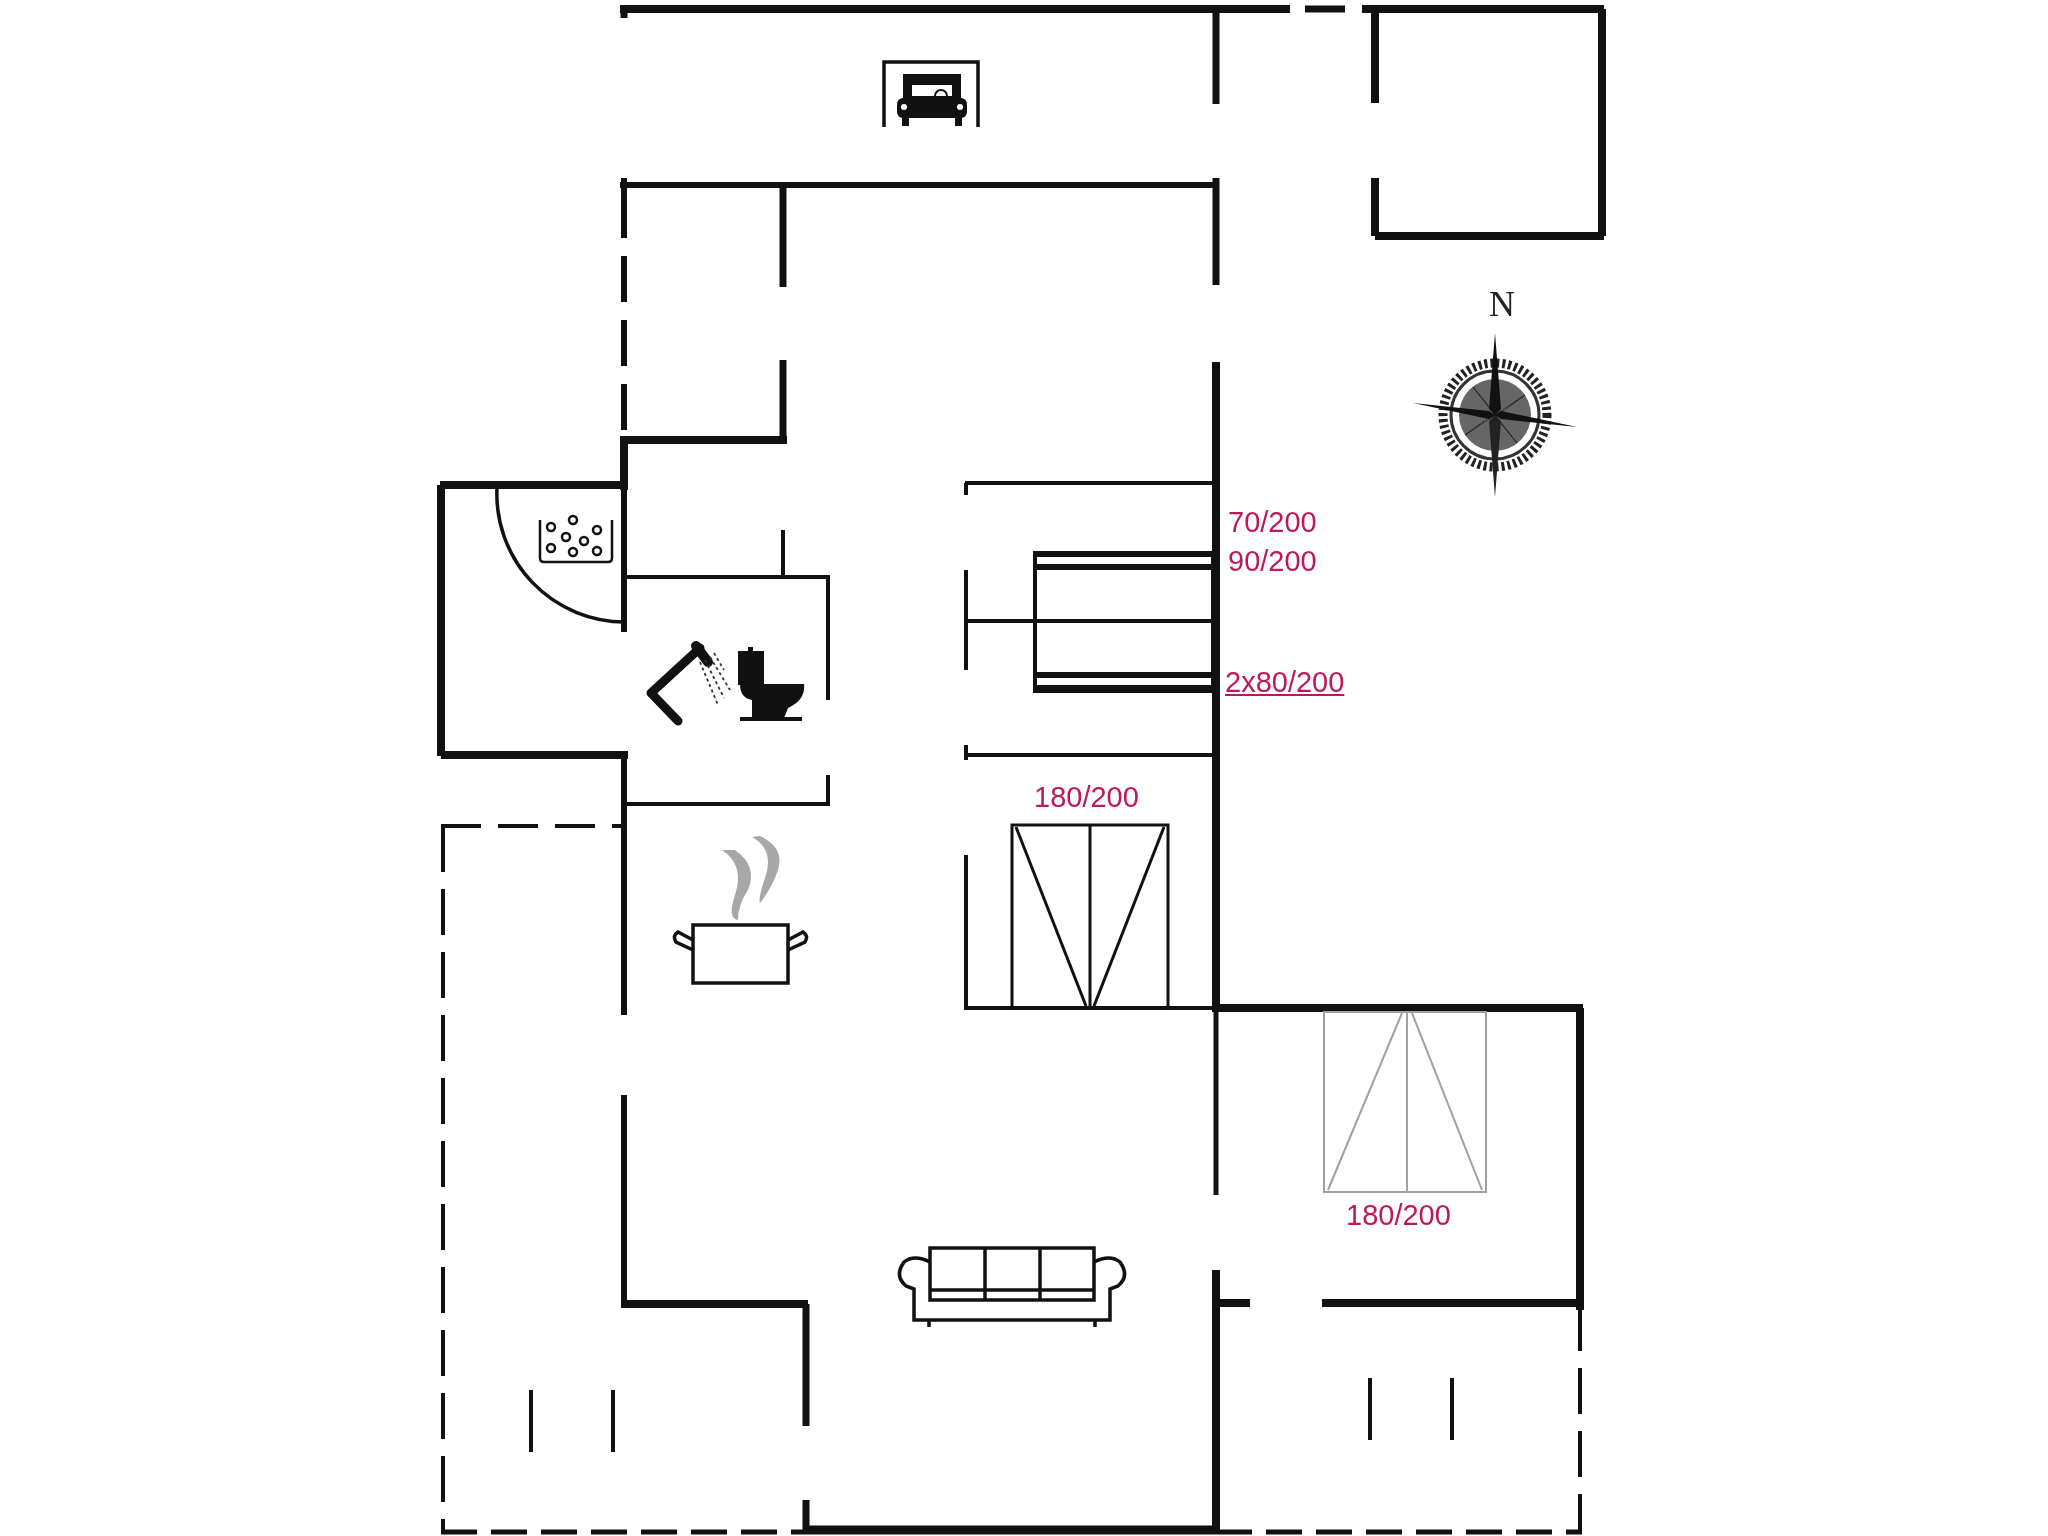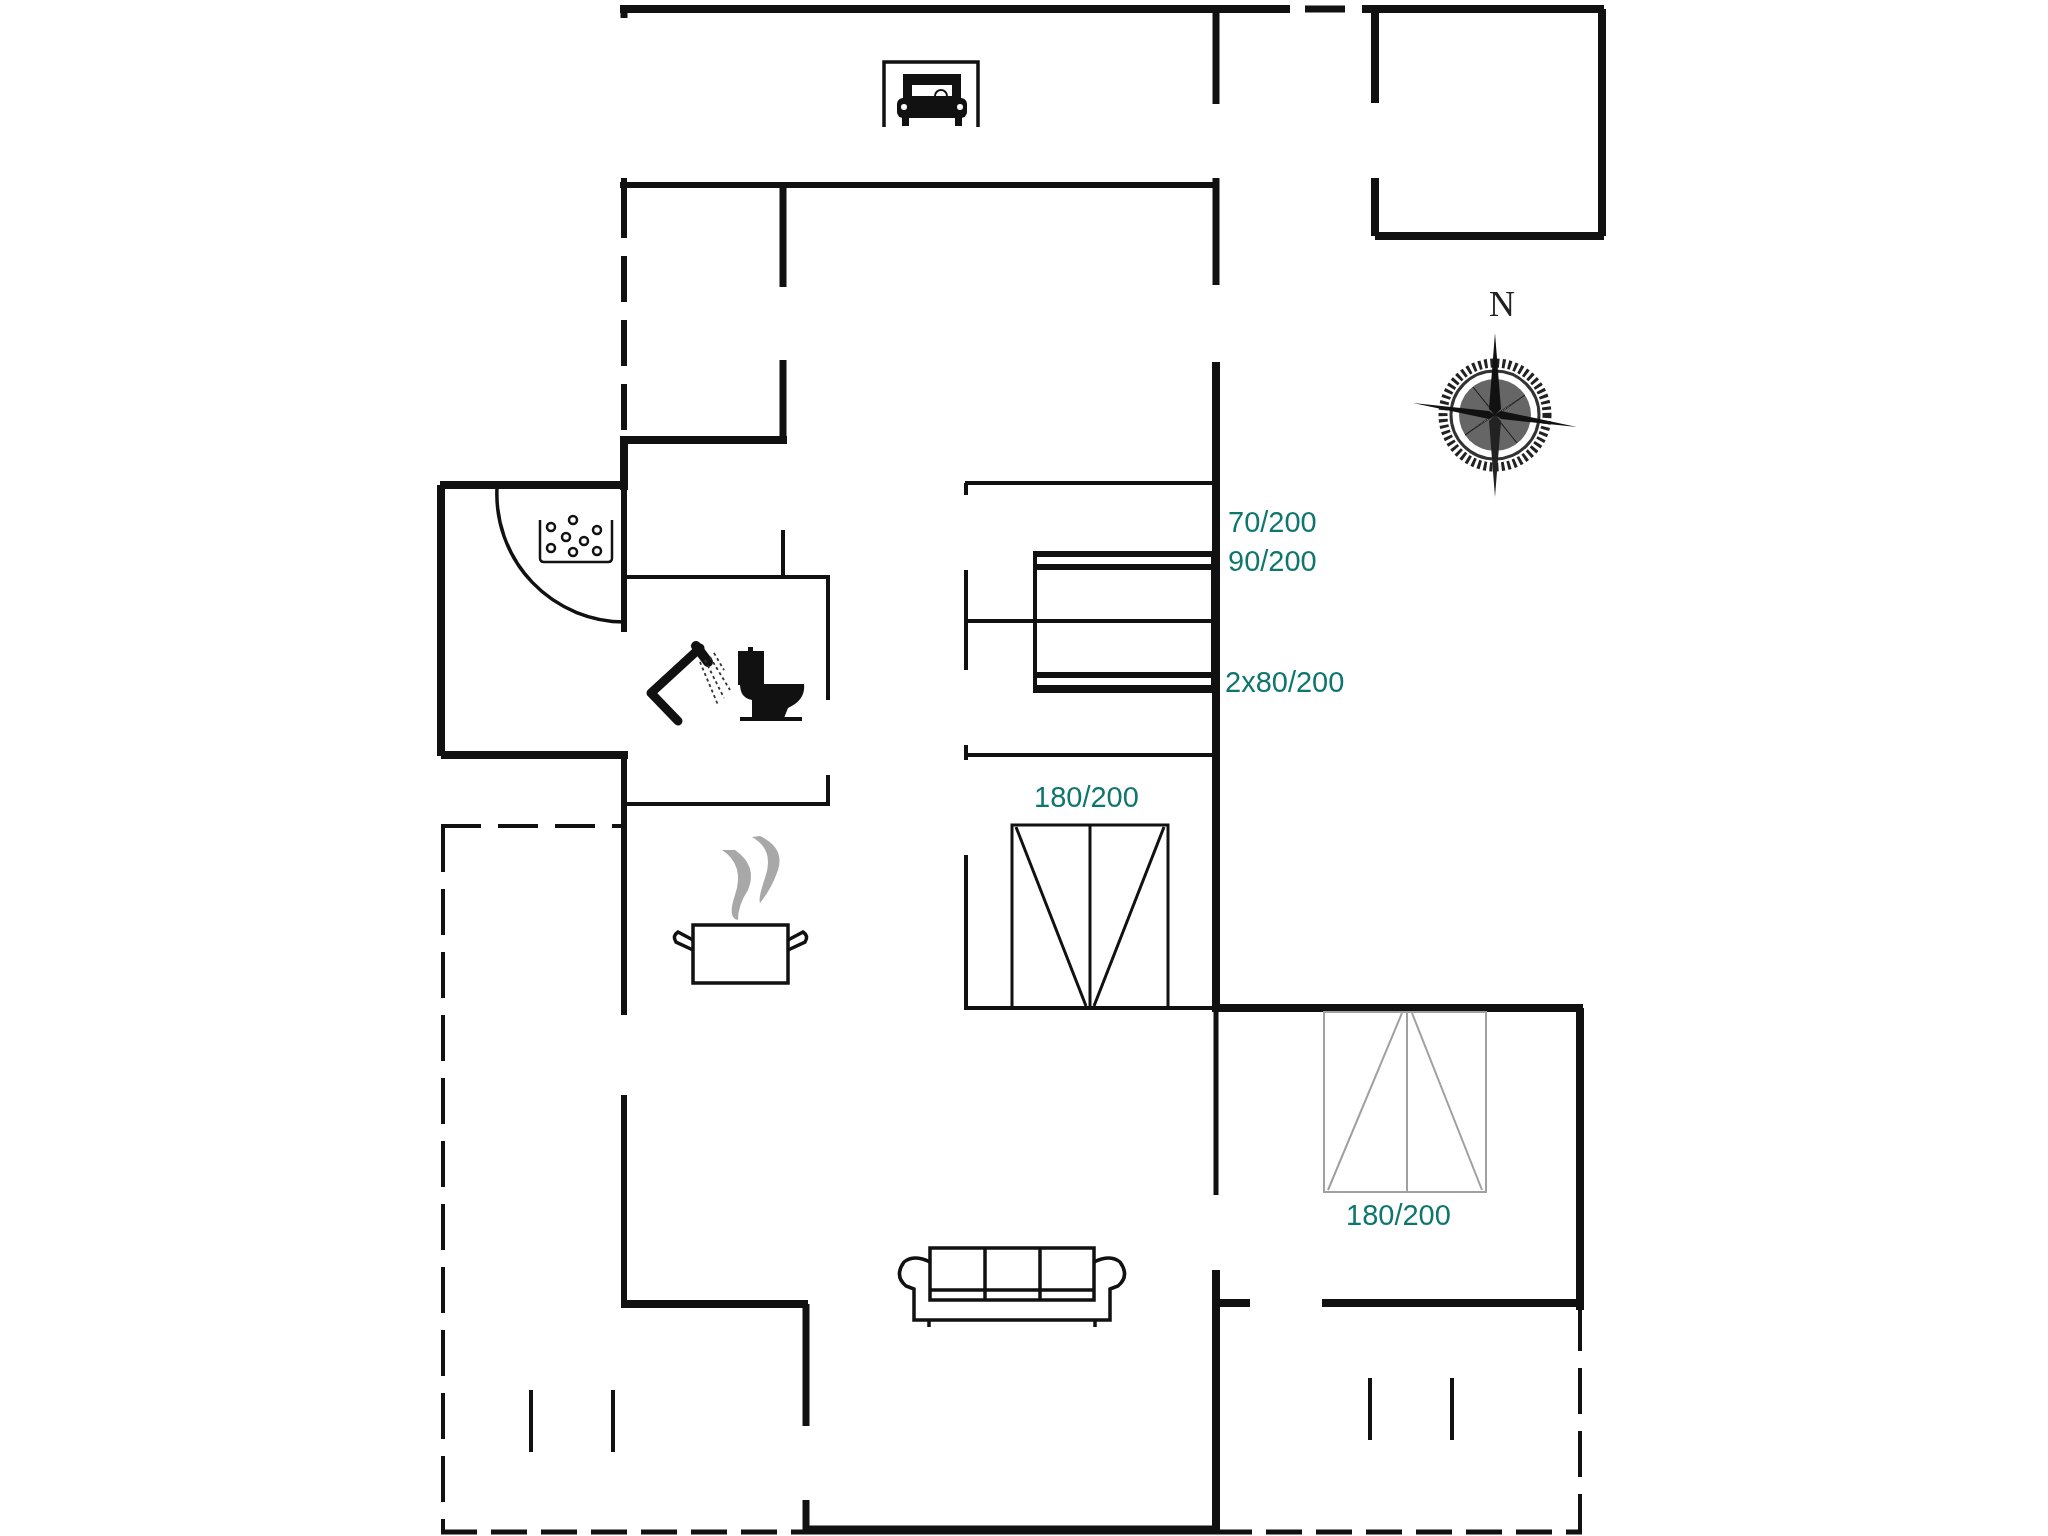--- a/index.html
+++ b/index.html
@@ -1,18 +1,18 @@
 <!DOCTYPE html>
 <html><head>
 <meta charset="utf-8">
 <style>
   html, body { margin:0; padding:0; background:#ffffff; }
   body { width:2048px; height:1536px; position:relative; overflow:hidden; font-family:"Liberation Sans", sans-serif; }
   #plan { position:absolute; left:0; top:0; width:2048px; height:1536px; }
-  .lbl { position:absolute; font-family:"Liberation Sans", sans-serif; font-size:29px; color:#0f766e; white-space:nowrap; line-height:1; }
+  .lbl { position:absolute; font-family:"Liberation Sans", sans-serif; font-size:29px; color:#be185d; white-space:nowrap; line-height:1; }
   .north { position:absolute; font-family:"Liberation Serif", serif; font-size:36px; color:#222; line-height:1; }
 </style>
 </head>
 <body>
 
 <svg id="plan" viewBox="0 0 2048 1536" xmlns="http://www.w3.org/2000/svg">
   <g stroke="#111" fill="none" stroke-linecap="butt">
 
     <line x1="620" y1="9" x2="1290" y2="9" stroke-width="8"></line>
     <line x1="1305" y1="9" x2="1345" y2="9" stroke-width="7"></line>
@@ -185,15 +185,15 @@
       <polygon points="-82,-12 -6,-4 0,0 -6,4"></polygon>
       <polygon points="82,12 6,4 0,0 6,-4"></polygon>
     </g>
   </g>
 </svg>
 
 <div class="north" style="left:1489px; top:286px;">N</div>
 
 <div class="lbl" style="left:1228px; top:508px;">70/200</div>
 <div class="lbl" style="left:1228px; top:547px;">90/200</div>
-<div class="lbl" style="left:1225px; top:668px;">2x80/200</div>
+<div class="lbl" style="left:1225px; top:668px;text-decoration:underline;">2x80/200</div>
 <div class="lbl" style="left:1034px; top:783px;">180/200</div>
 <div class="lbl" style="left:1346px; top:1201px;">180/200</div>
 
 </body></html>

